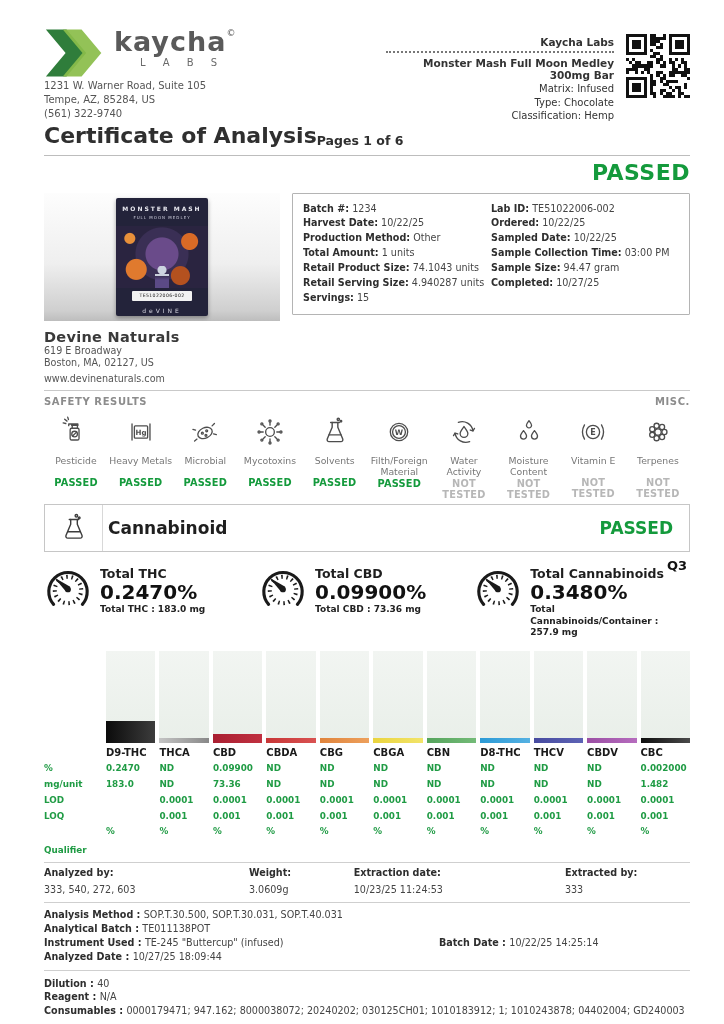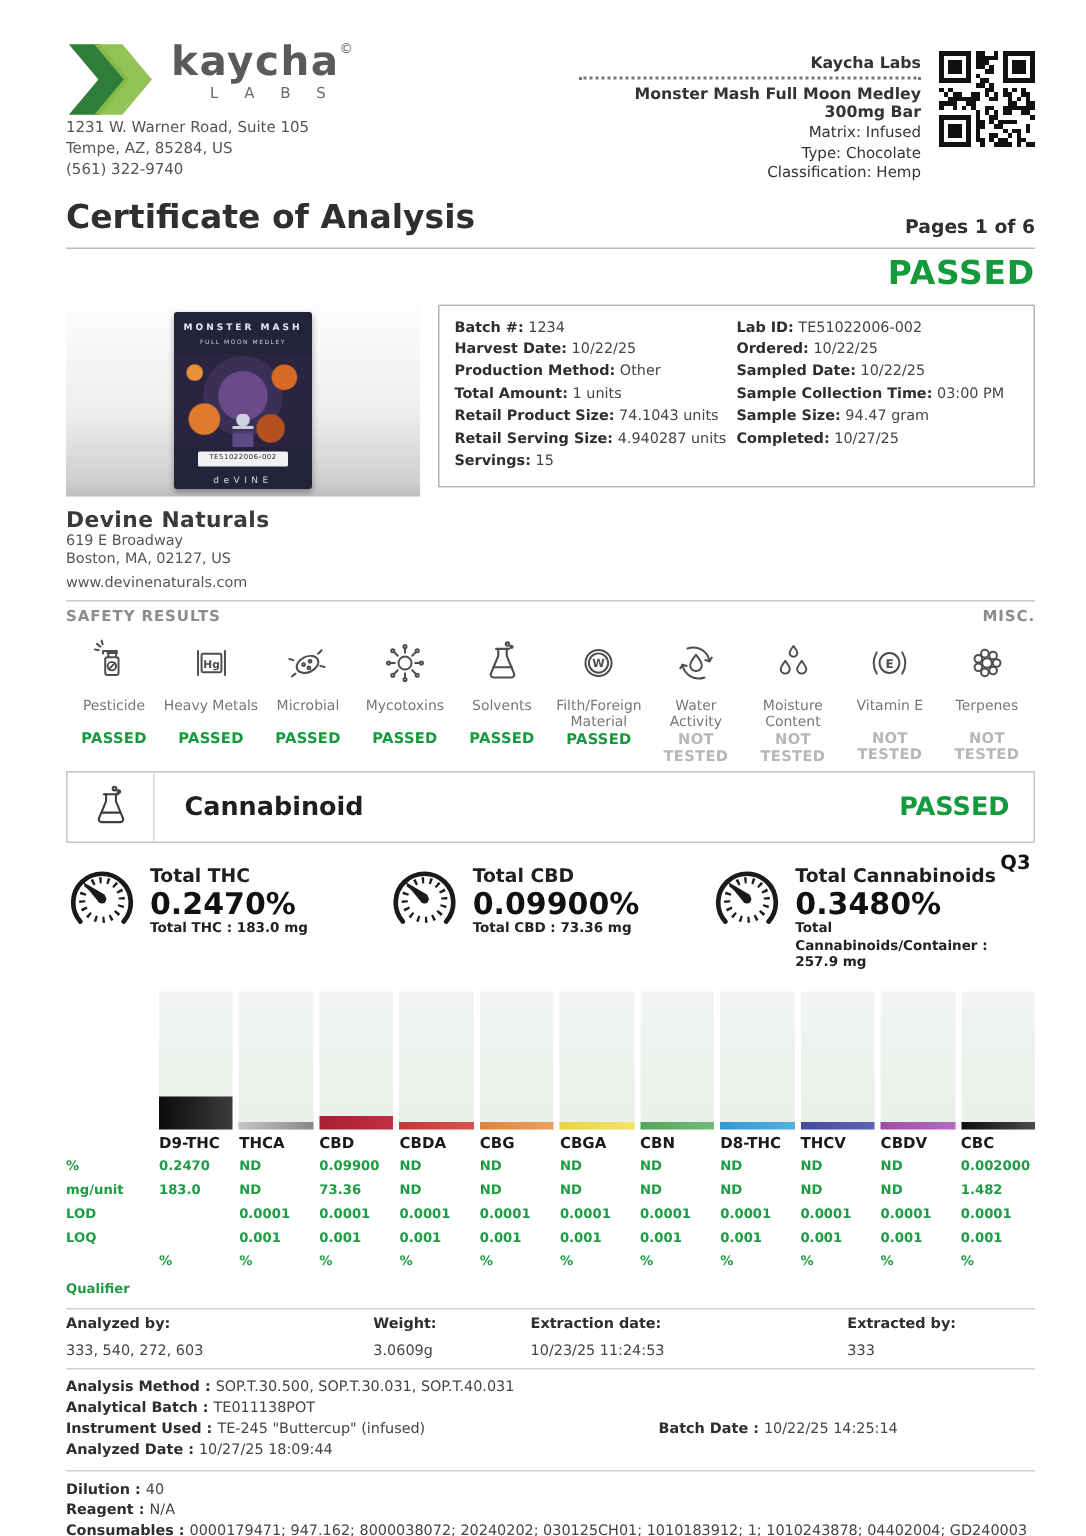--- a/index.html
+++ b/index.html
@@ -14,21 +14,21 @@
   .brand-mark{font-size:9px;vertical-align:top;color:#5a5a5a;}
   .brand-sub{font-size:10px;color:#6a6a6a;letter-spacing:7px;margin:2px 0 0 26px;}
   .addr{font-size:10px;color:#555;line-height:1.32;margin-top:1px;}
   .addr:first-of-type{margin-top:6px;}
   .hdr-right{width:228px;text-align:right;padding-top:8px;font-size:10px;color:#333;}
   .lab-name-sm{font-weight:bold;font-size:10.5px;}
   .dotted{border-bottom:2px dotted #777;margin:3px 0 4px;}
   .prod-name{font-weight:bold;font-size:10.5px;margin-bottom:1px;}
   .meta-line{line-height:1.35;}
   .qr-wrap{margin-left:12px;padding-top:6px;}
-  .title-row{display:flex;justify-content:space-between;align-items:flex-end;margin-top:10px;}
+  .title-row{display:flex;justify-content:flex-start;align-items:flex-end;}
   .coa-title{font-size:22px;font-weight:bold;color:#2f2f2f;}
   .pages{font-size:12.5px;font-weight:bold;color:#2f2f2f;}
   .rule{border:0;border-top:1px solid #bdbdbd;margin:7px 0 3px;}
   .passed-top{text-align:right;font-size:22px;font-weight:bold;letter-spacing:.5px;margin:4px 0 8px;}
   
   .sample-row{display:flex;align-items:flex-start;}
   .photo{width:236px;height:128px;background:linear-gradient(180deg,#fdfdfd 0%,#efefef 55%,#cfcfcf 92%,#bdbdbd 100%);position:relative;overflow:hidden;}
   .pkg{position:absolute;left:72px;top:5px;width:92px;height:118px;background:#23233a;border-radius:2px;box-shadow:0 2px 4px rgba(0,0,0,.35);overflow:hidden;}
   .pkg-top{color:#e8e8ef;font-size:6px;letter-spacing:2px;text-align:center;padding-top:6px;line-height:1.6;font-weight:bold;}
   .pkg-sub{color:#cfcfdd;font-size:4px;letter-spacing:1px;text-align:center;margin-top:2px;}
@@ -59,21 +59,21 @@
   .safety-items{display:flex;justify-content:space-between;margin-top:8px;}
   .safety-item{width:64px;text-align:center;}
   .sicon{width:34px;height:34px;}
   .slabel{font-size:9.3px;color:#777;line-height:1.15;margin-top:3px;min-height:21px;}
   .sstatus{font-size:9.8px;font-weight:bold;letter-spacing:.2px;}
   .sstatus.pass{color:#149a3c;}
   .sstatus.nt{color:#b7b7b7;}
   
   .cbox{border:1px solid #c6c6c6;margin-top:4px;height:46px;display:flex;align-items:center;}
   .flask-cell{width:58px;height:100%;border-right:1px solid #d8d8d8;display:flex;align-items:center;justify-content:center;box-sizing:border-box;}
-  .cbox-title{font-size:17px;font-weight:bold;color:#1f1f1f;margin-left:20px;}
+  .cbox-title{font-size:17px;font-weight:bold;color:#1f1f1f;margin-left:5px;}
   .cbox-status{margin-left:auto;margin-right:16px;font-size:17px;font-weight:bold;}
   
   .totals{display:flex;margin-top:14px;position:relative;}
   .total{display:flex;width:33.3%;}
   .gauge{width:48px;height:48px;flex:0 0 auto;}
   .tot-text{margin-left:8px;}
   .tot-title{font-size:12.5px;font-weight:bold;color:#1f1f1f;}
   .tot-value{font-size:20px;font-weight:bold;color:#111;line-height:1.15;}
   .tot-sub{font-size:9px;font-weight:bold;color:#222;max-width:138px;line-height:1.3;}
   .q3{position:absolute;right:3px;top:-8px;font-size:13px;font-weight:bold;color:#111;}

